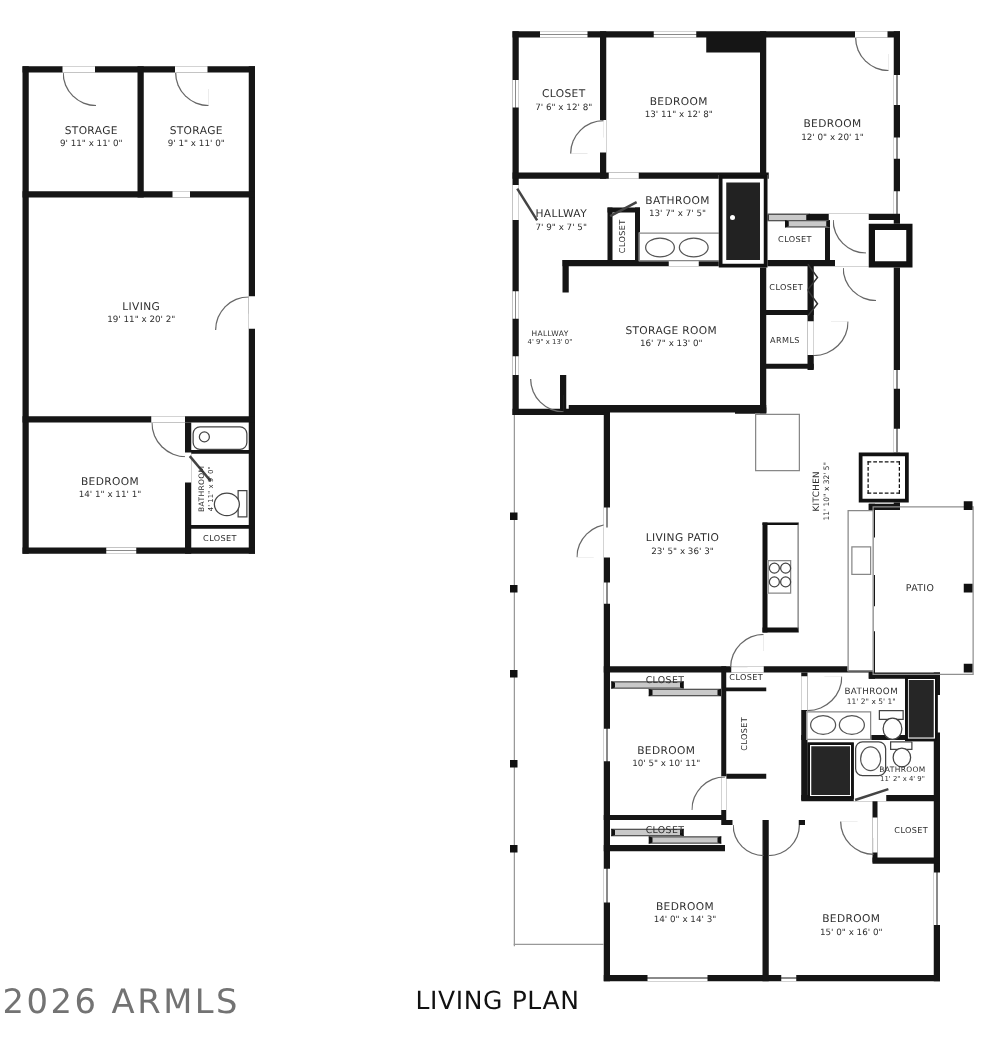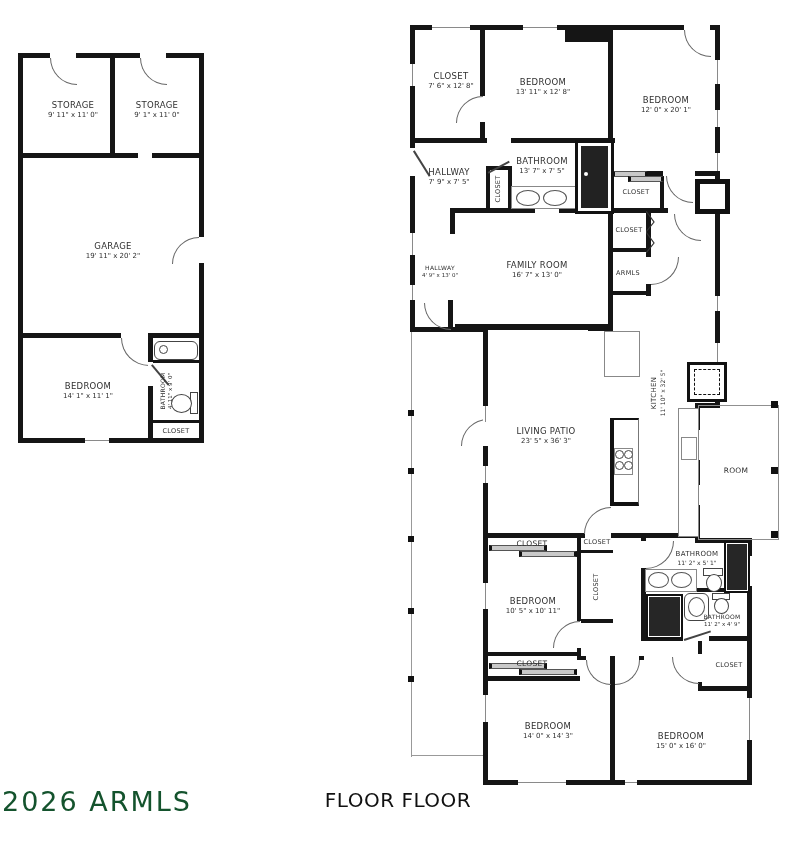--- a/index.html
+++ b/index.html
@@ -29,21 +29,21 @@
   .nm{display:block;font-size:8.5px;letter-spacing:.3px;}
   .dm{display:block;font-size:7px;}
   .md .nm{font-size:7.5px;}
   .sm .nm{font-size:6.5px;}
   .xs .nm{font-size:6px;}
   .xs .dm{font-size:5.5px;}
   .bm .nm{font-size:7px;}
   .bm .dm{font-size:6px;}
   #title{position:absolute;left:398px;top:788px;transform:translateX(-50%);font-size:20px;
          font-weight:500;letter-spacing:.5px;color:#111;}
-  #wm{position:absolute;left:2px;top:786px;font-size:27px;letter-spacing:2px;color:#14532d;}
+  #wm{position:absolute;left:2px;top:786px;font-size:27px;letter-spacing:2px;color:#737373;}
 </style>
 </head>
 <body>
 
 <div id="plan">
 
   <div class="w" style="left:18px;top:53px;width:186px;height:5px"></div>
   <div class="w" style="left:18px;top:53px;width:5px;height:390px"></div>
   <div class="w" style="left:199px;top:53px;width:5px;height:390px"></div>
   <div class="w" style="left:18px;top:438px;width:186px;height:5px"></div>
@@ -74,21 +74,21 @@
 
   <div class="lbl" style="left:73px;top:110px">
     <span class="nm">STORAGE</span>
     <span class="dm">9' 11" x 11' 0"</span>
   </div>
   <div class="lbl" style="left:157px;top:110px">
     <span class="nm">STORAGE</span>
     <span class="dm">9' 1" x 11' 0"</span>
   </div>
   <div class="lbl" style="left:113px;top:251px">
-    <span class="nm">GARAGE</span>
+    <span class="nm">LIVING</span>
     <span class="dm">19' 11" x 20' 2"</span>
   </div>
   <div class="lbl" style="left:88px;top:391px">
     <span class="nm">BEDROOM</span>
     <span class="dm">14' 1" x 11' 1"</span>
   </div>
   <div class="lbl v xs" style="left:166px;top:391px">
     <span class="nm">BATHROOM</span>
     <span class="dm">4' 11" x 9' 0"</span>
   </div>
@@ -281,33 +281,33 @@
     <span class="nm">CLOSET</span>
   </div>
   <div class="lbl sm" style="left:628px;top:273px">
     <span class="nm">ARMLS</span>
   </div>
   <div class="lbl xs" style="left:440px;top:271px">
     <span class="nm">HALLWAY</span>
     <span class="dm">4' 9" x 13' 0"</span>
   </div>
   <div class="lbl" style="left:537px;top:270px">
-    <span class="nm">FAMILY ROOM</span>
+    <span class="nm">STORAGE ROOM</span>
     <span class="dm">16' 7" x 13' 0"</span>
   </div>
   <div class="lbl v bm" style="left:658px;top:393px">
     <span class="nm">KITCHEN</span>
     <span class="dm">11' 10" x 32' 5"</span>
   </div>
   <div class="lbl" style="left:546px;top:436px">
     <span class="nm">LIVING PATIO</span>
     <span class="dm">23' 5" x 36' 3"</span>
   </div>
   <div class="lbl md" style="left:736px;top:471px">
-    <span class="nm">ROOM</span>
+    <span class="nm">PATIO</span>
   </div>
   <div class="lbl md" style="left:532px;top:544px">
     <span class="nm">CLOSET</span>
   </div>
   <div class="lbl sm" style="left:597px;top:542px">
     <span class="nm">CLOSET</span>
   </div>
   <div class="lbl v sm" style="left:596px;top:587px">
     <span class="nm">CLOSET</span>
   </div>
@@ -332,14 +332,14 @@
   <div class="lbl" style="left:548px;top:731px">
     <span class="nm">BEDROOM</span>
     <span class="dm">14' 0" x 14' 3"</span>
   </div>
   <div class="lbl" style="left:681px;top:741px">
     <span class="nm">BEDROOM</span>
     <span class="dm">15' 0" x 16' 0"</span>
   </div>
 
   <div id="wm">2026 ARMLS</div>
-  <div id="title">FLOOR FLOOR</div>
+  <div id="title">LIVING PLAN</div>
 </div>
 
 </body></html>

